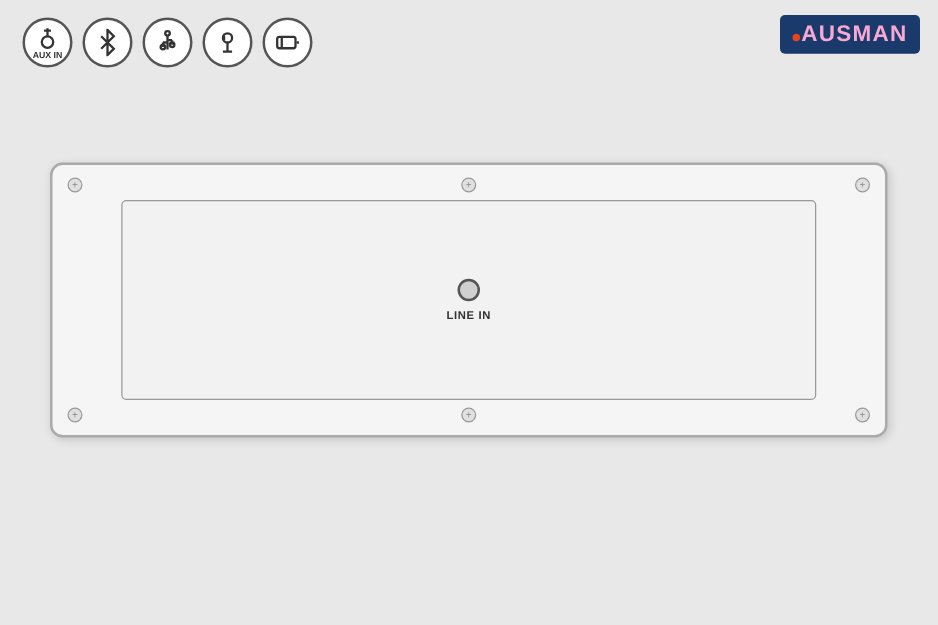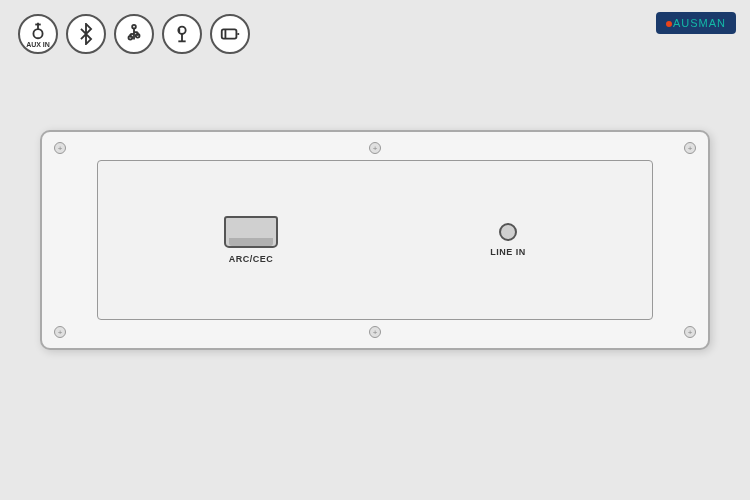--- a/index.html
+++ b/index.html
@@ -39,23 +39,23 @@
       width: 22px;
       height: 22px;
     }
 
     
     .ausman-logo {
       position: absolute;
       top: 12px;
       right: 14px;
       background: #1a3a6b;
-      color: #14b8a6;
-      font-size: 11px;
-      font-weight: normal;
+      color: #f9a8d4;
+      font-size: 18px;
+      font-weight: bold;
       padding: 5px 10px;
       border-radius: 4px;
       letter-spacing: 1px;
     }
 
     
     .device-container {
       position: absolute;
       top: 130px;
       left: 40px;
@@ -324,24 +324,20 @@
   <div class="screw screw-tl"></div>
   <div class="screw screw-tr"></div>
   <div class="screw screw-bl"></div>
   <div class="screw screw-br"></div>
   <div class="screw screw-tm"></div>
   <div class="screw screw-bm"></div>
 
   <div class="inner-panel">
 
 
-    <div class="port-item">
-      <div class="hdmi-port"></div>
-      <div class="port-label">ARC/CEC</div>
-    </div>
 
 
 
     <div class="port-item">
       <div class="linein-port"></div>
       <div class="port-label">LINE IN</div>
     </div>
 
   </div>
 </div>

